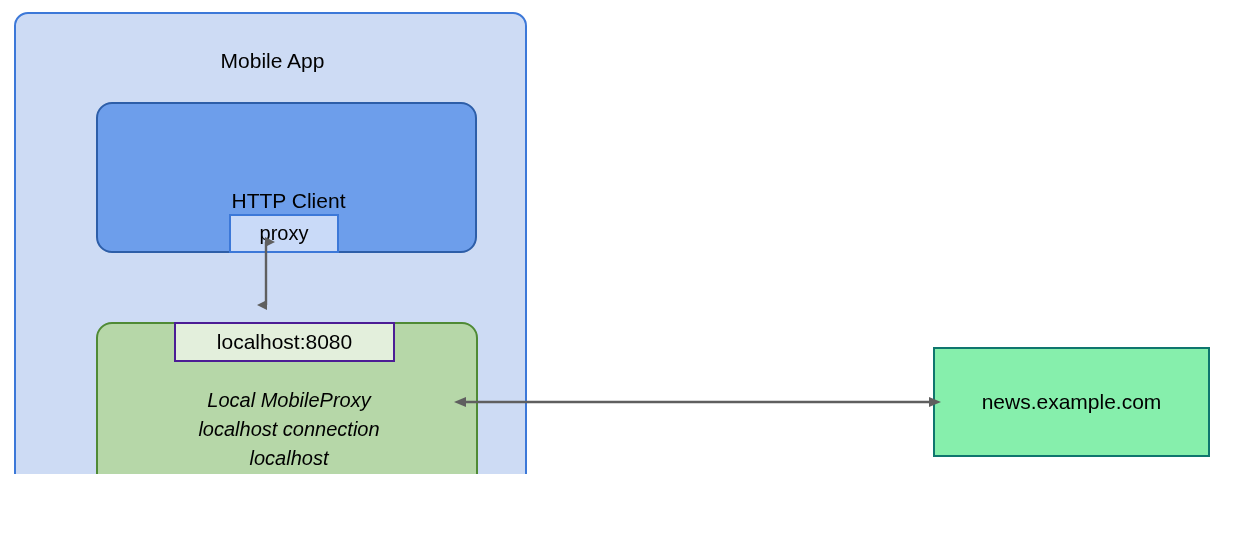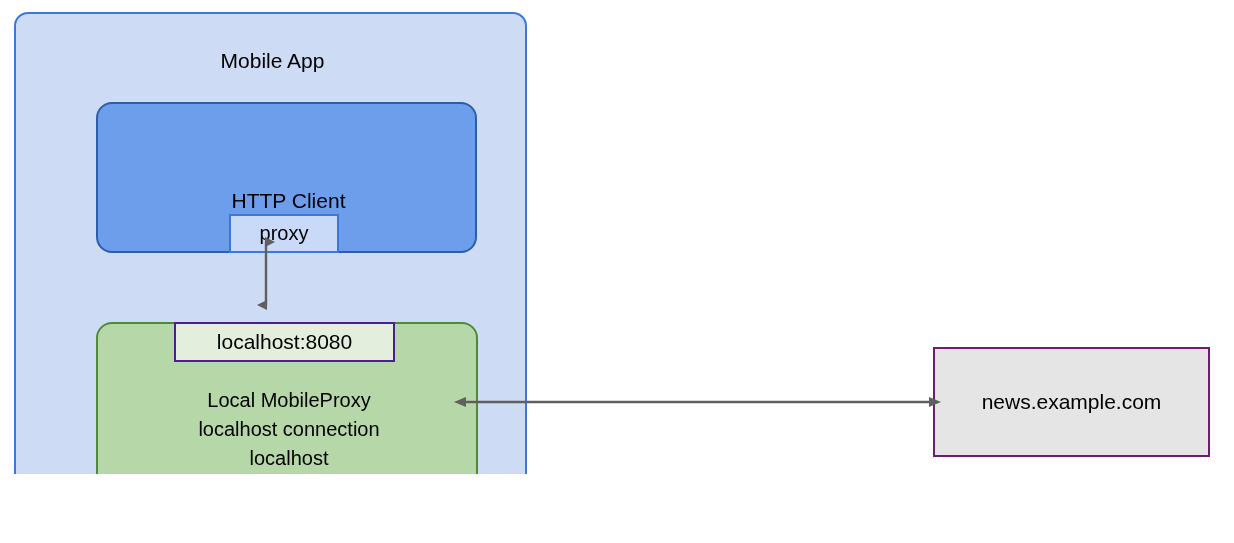--- a/index.html
+++ b/index.html
@@ -85,20 +85,21 @@
   .proxy-box {
     position: absolute;
     left: 80px;
     top: 308px;
     width: 382px;
     height: 182px;
     box-sizing: border-box;
     background: #b6d7a8;
     border: 2px solid #4f8a35;
     border-radius: 16px;
+    font-style: italic;
   }
   .proxy-body-label {
     position: absolute;
     left: 12px;
     top: 62px;
     width: 358px;
     text-align: center;
     font-size: 20px;
     color: #000000;
     line-height: 29px;
@@ -122,22 +123,22 @@
   }
 
   
   .remote-box {
     position: absolute;
     left: 933px;
     top: 347px;
     width: 277px;
     height: 110px;
     box-sizing: border-box;
-    background: #e5e5e5;
-    border: 2px solid #701a75;
+    background: #86efac;
+    border: 2px solid #0f766e;
     display: flex;
     align-items: center;
     justify-content: center;
     font-size: 21px;
     color: #000000;
   }
 
   
   .connector {
     position: absolute;

